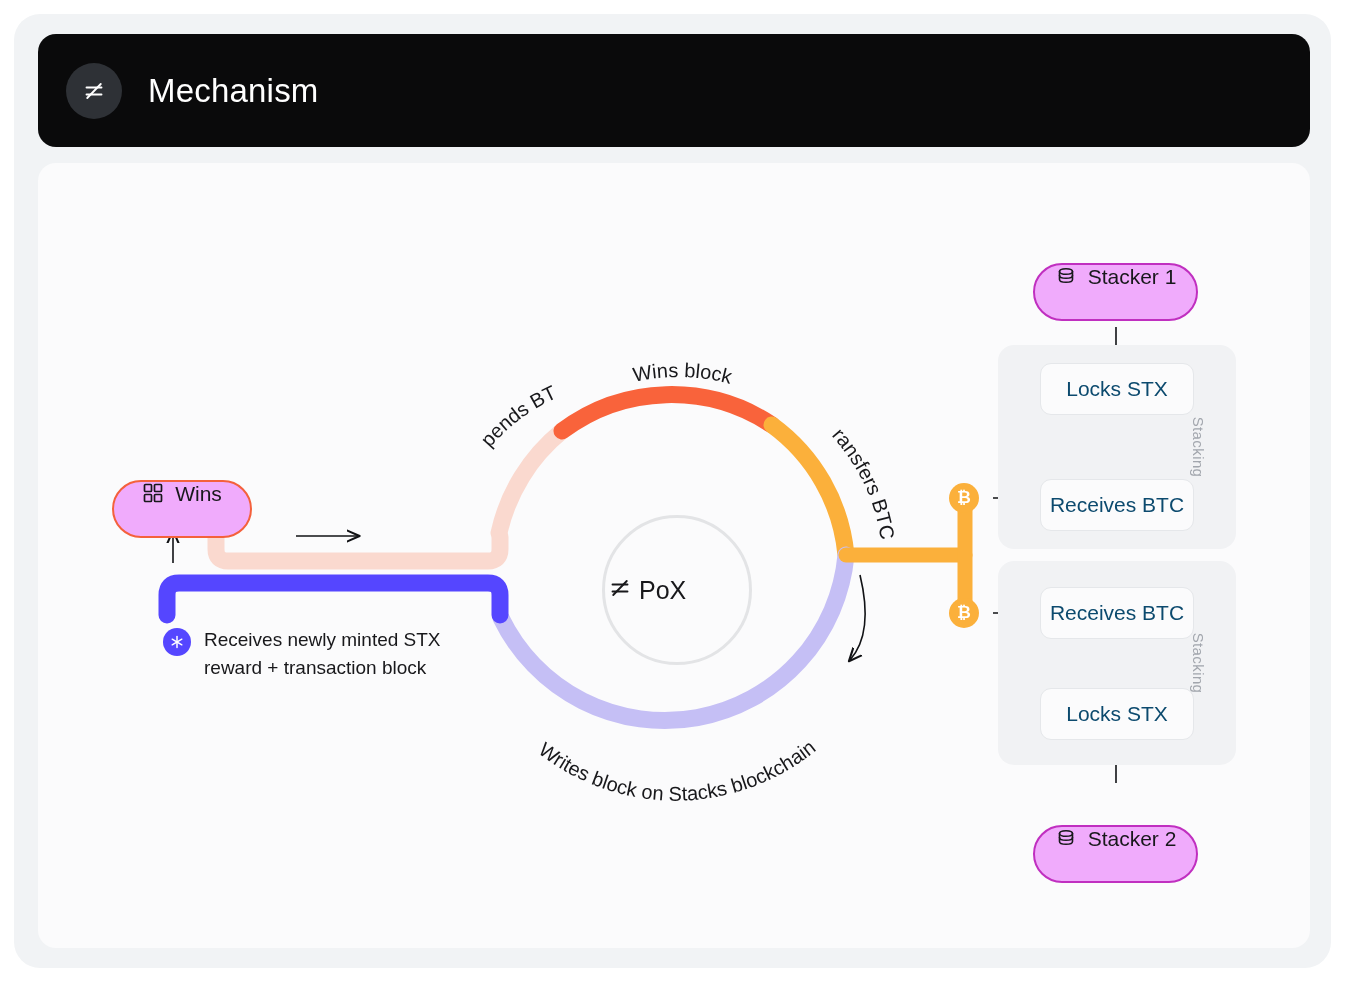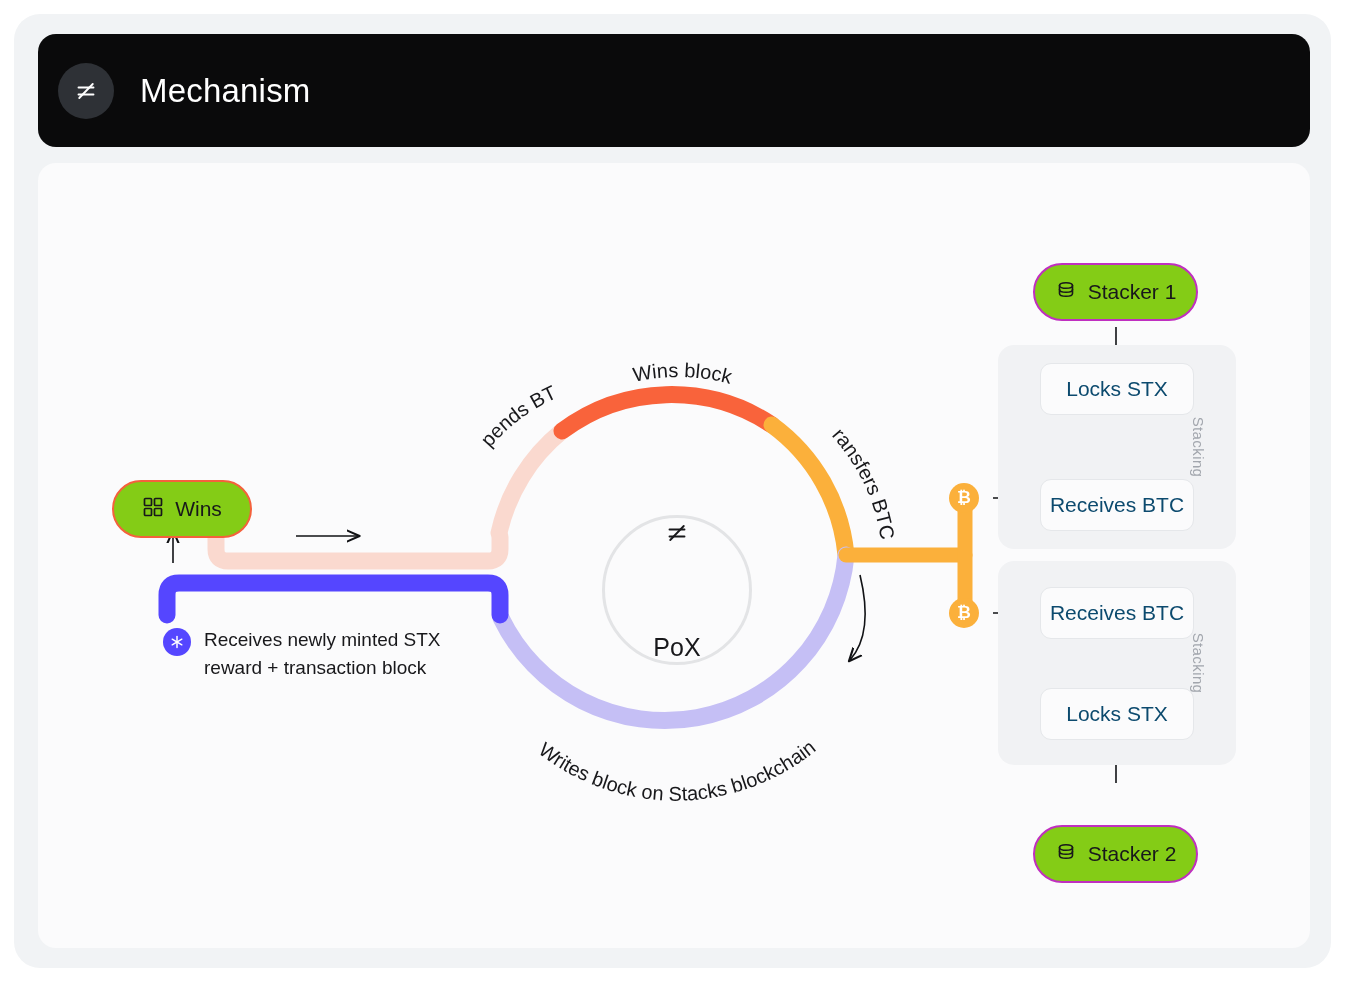--- a/index.html
+++ b/index.html
@@ -25,21 +25,21 @@
   }
   
   .header-bar {
     position: absolute;
     left: 38px; top: 34px;
     width: 1272px; height: 113px;
     background: #0a0a0b;
     border-radius: 18px;
     display: flex;
     align-items: center;
-    padding-left: 20px;
+    padding-left: 28px;
     box-sizing: border-box;
   }
   .brand-circle {
     width: 56px; height: 56px;
     border-radius: 50%;
     background: #2e3136;
     display: flex;
     align-items: center;
     justify-content: center;
     flex: 0 0 auto;
@@ -66,24 +66,23 @@
   svg.layer {
     position: absolute;
     left: 0; top: 0;
     width: 1272px; height: 785px;
     overflow: visible;
   }
   
   .pill {
     position: absolute;
     display: flex;
-    align-items: center;
     justify-content: center;
     gap: 11px;
-    background: #84cc16;
+    background: #f0abfc;
     border-radius: 999px;
     box-sizing: border-box;
     font-size: 21px;
     color: #18181b;
     white-space: nowrap;
   }
   .pill.miner {
     left: 74px; top: 317px;
     width: 140px; height: 58px;
     border: 2.5px solid #f4613c;
@@ -136,23 +135,22 @@
     white-space: nowrap;
   }
   
   .pox-center {
     position: absolute;
     left: 564px; top: 352px;
     width: 144px; height: 144px;
     border: 3px solid #e3e4e6;
     border-radius: 50%;
     display: flex;
-    flex-direction: column;
-    align-items: center;
-    justify-content: space-between;
+    align-items: center;
+    justify-content: flex-start;
     gap: 4px;
     background: transparent;
   }
   .pox-label {
     font-size: 25px;
     color: #18181b;
   }
   
   .legend {
     position: absolute;

